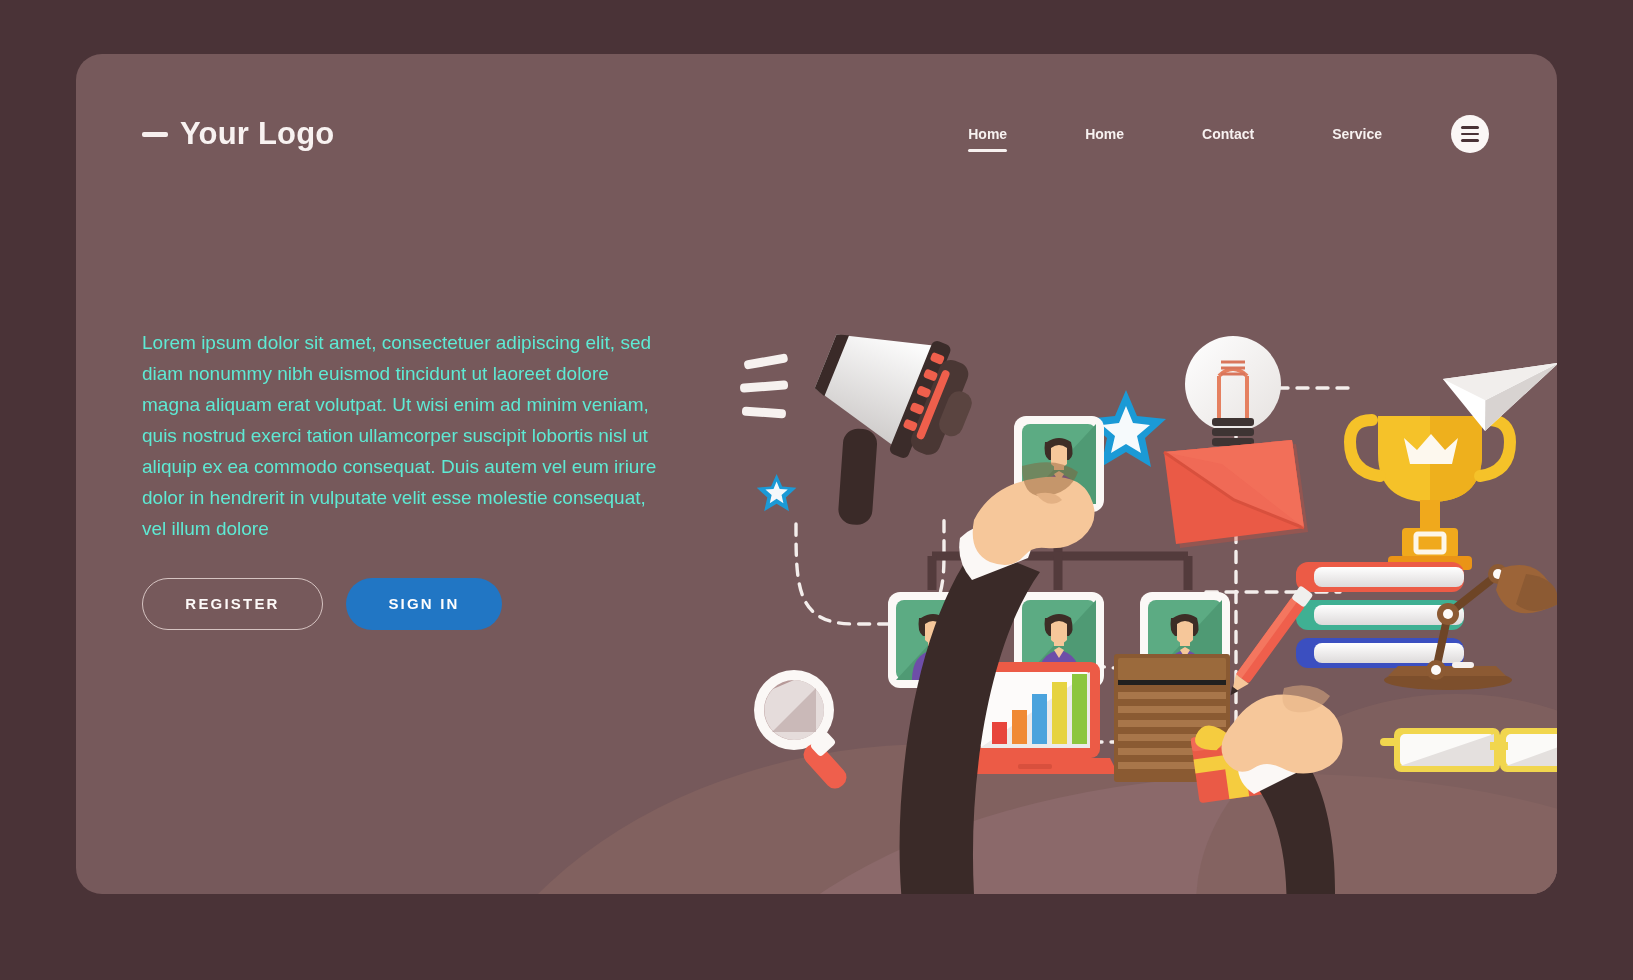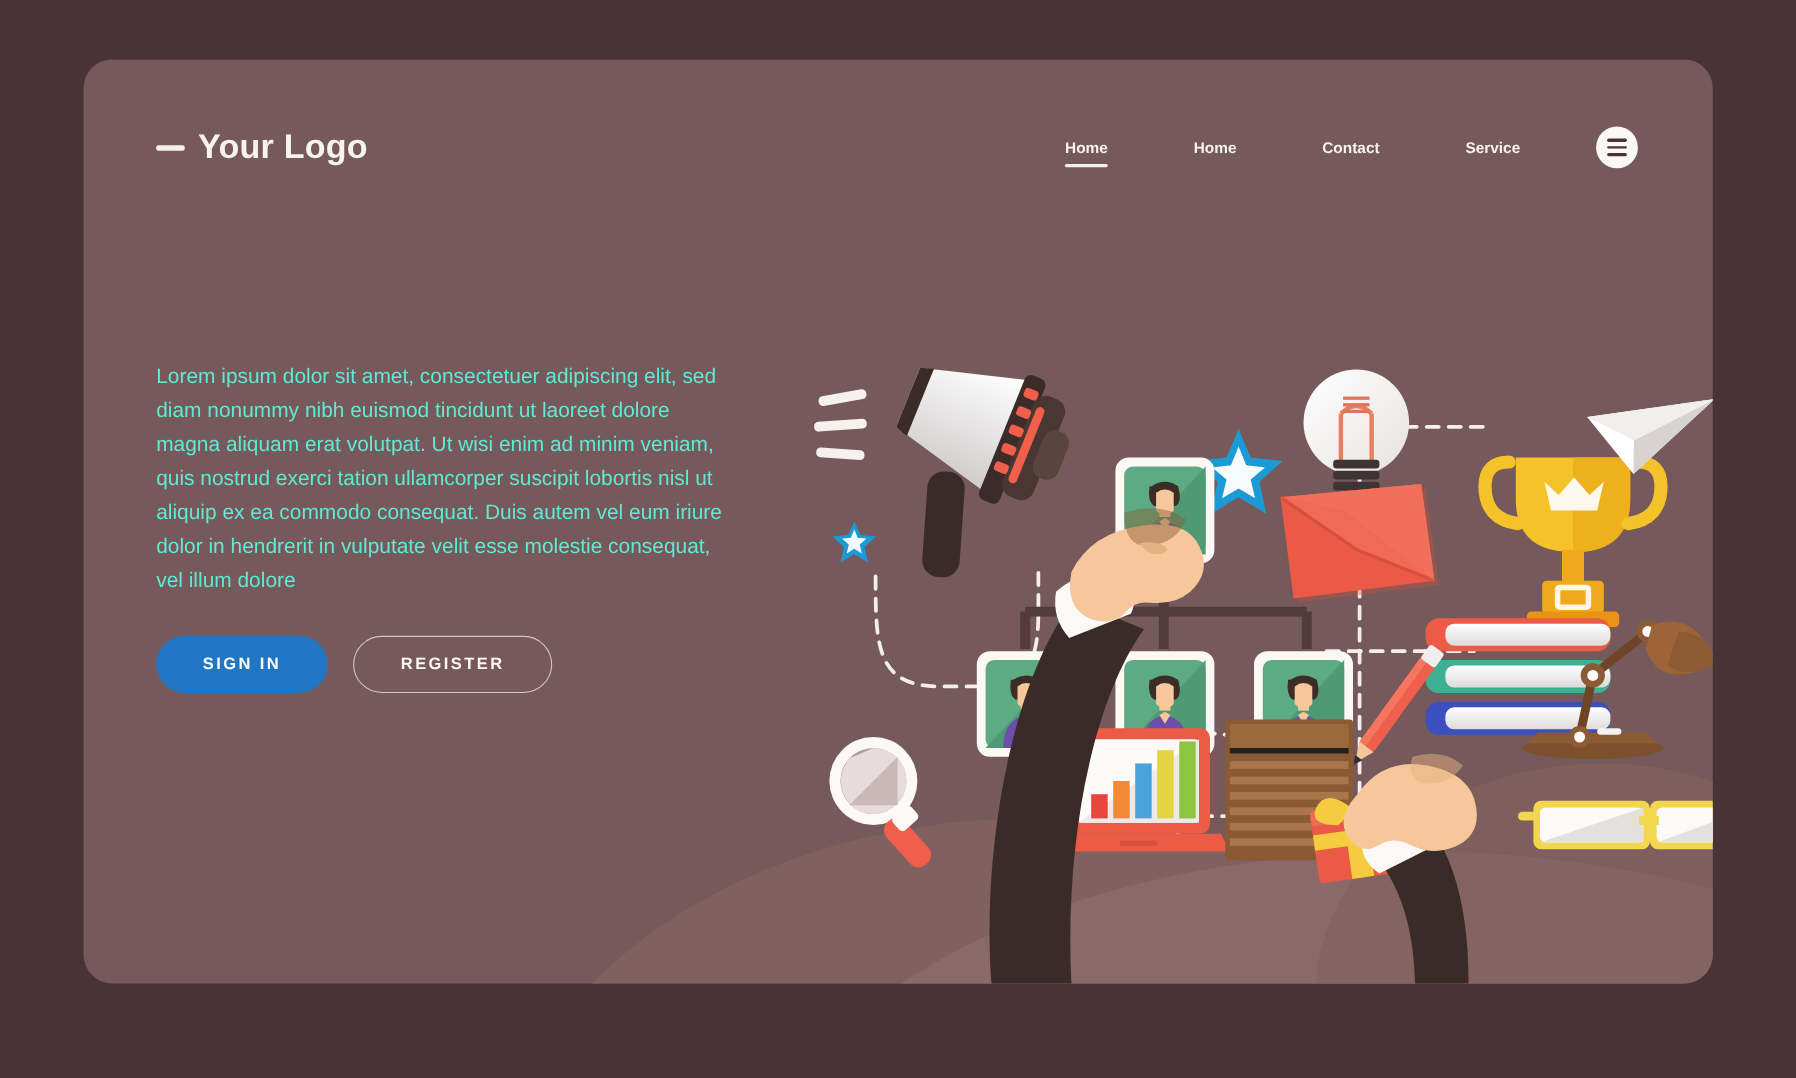--- a/index.html
+++ b/index.html
@@ -126,22 +126,22 @@
           <i></i>
           <i></i>
           <i></i>
         </div>
       </nav>
     </div>
 
     <div id="copy">
       <p id="subcopy">Lorem ipsum dolor sit amet, consectetuer adipiscing elit, sed diam nonummy nibh euismod tincidunt ut laoreet dolore magna aliquam erat volutpat. Ut wisi enim ad minim veniam, quis nostrud exerci tation ullamcorper suscipit lobortis nisl ut aliquip ex ea commodo consequat. Duis autem vel eum iriure dolor in hendrerit in vulputate velit esse molestie consequat, vel illum dolore</p>
       <div id="cta-row">
+        <button class="btn" id="register-button">REGISTER</button>
         <button class="btn" id="signin-button">SIGN IN</button>
-        <button class="btn" id="register-button">REGISTER</button>
       </div>
     </div>
 
     <div id="illustration">
       <svg viewBox="0 0 830 625" xmlns="http://www.w3.org/2000/svg">
 
         <defs>
           <linearGradient id="megaCone" x1="0" y1="0" x2="0" y2="1">
             <stop offset="0" stop-color="#ffffff"></stop>
             <stop offset="1" stop-color="#cfcccb"></stop>

